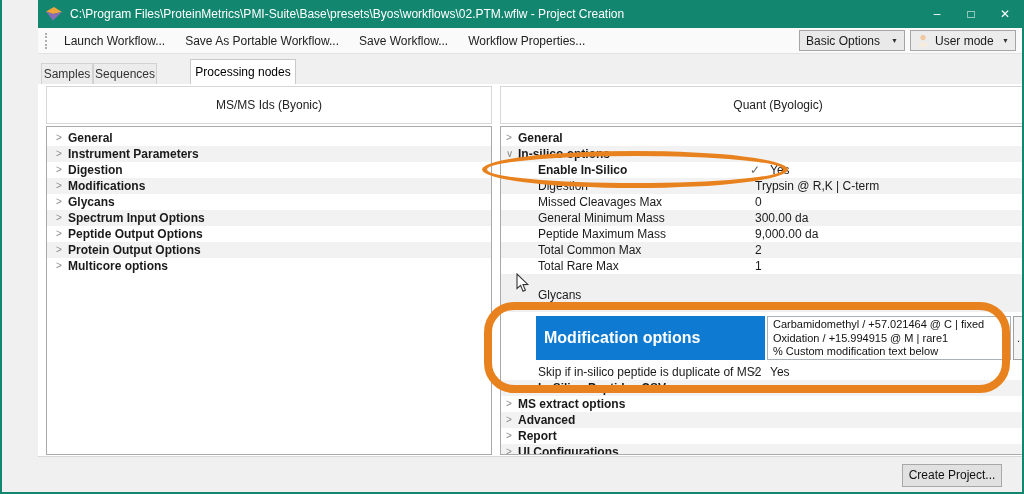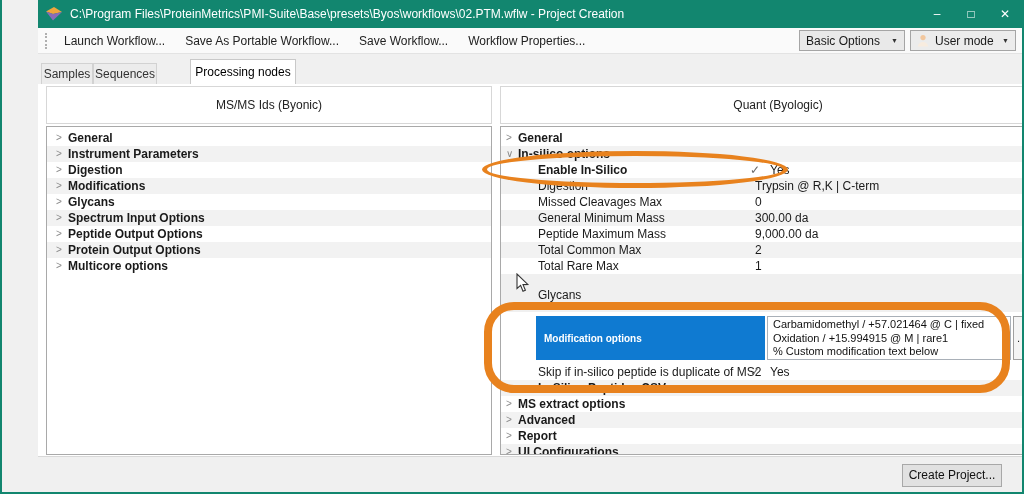--- a/index.html
+++ b/index.html
@@ -55,21 +55,21 @@
   .val   { position:absolute; left:254px; }
   .check { position:absolute; left:249px; color:#6b6b6b; }
   .val.after-check { left:269px; }
   
   .glyblock { position:relative; height:38px; background:#f0f0f0; }
   .glyblock .lbl { position:absolute; left:37px; top:14px; }
   
   .modrow { position:relative; height:52px; background:#ffffff; }
   .modsel { position:absolute; left:35px; top:4px; width:229px; height:44px; background:#0f7ad1;
             display:flex; align-items:center; padding-left:8px; }
-  .modsel .lbl { color:#fff; font-weight:bold; font-size:10px; }
+  .modsel .lbl { color:#fff; font-weight:bold; font-size:16px; }
   .modcell { position:absolute; left:266px; top:4px; width:244px; height:44px; background:#fff;
              border:1px solid #a9b0b8; padding:1px 5px; font-size:11px; line-height:13.5px; color:#111; }
   .modmore { position:absolute; left:512px; top:4px; width:20px; height:44px; background:#f4f4f4;
              border:1px solid #a0a0a0; display:flex; align-items:center; justify-content:center;
              font-size:11px; letter-spacing:1px; color:#222; }
   
   .vscroll { position:absolute; top:0; right:0; width:17px; height:100%; background:#f2f2f2;
              border-left:1px solid #e0e0e0; }
   .sb-arrow { position:absolute; left:0; width:17px; height:16px; display:flex; align-items:center;
               justify-content:center; font-size:6px; color:#5a5a5a; background:#f2f2f2; }

